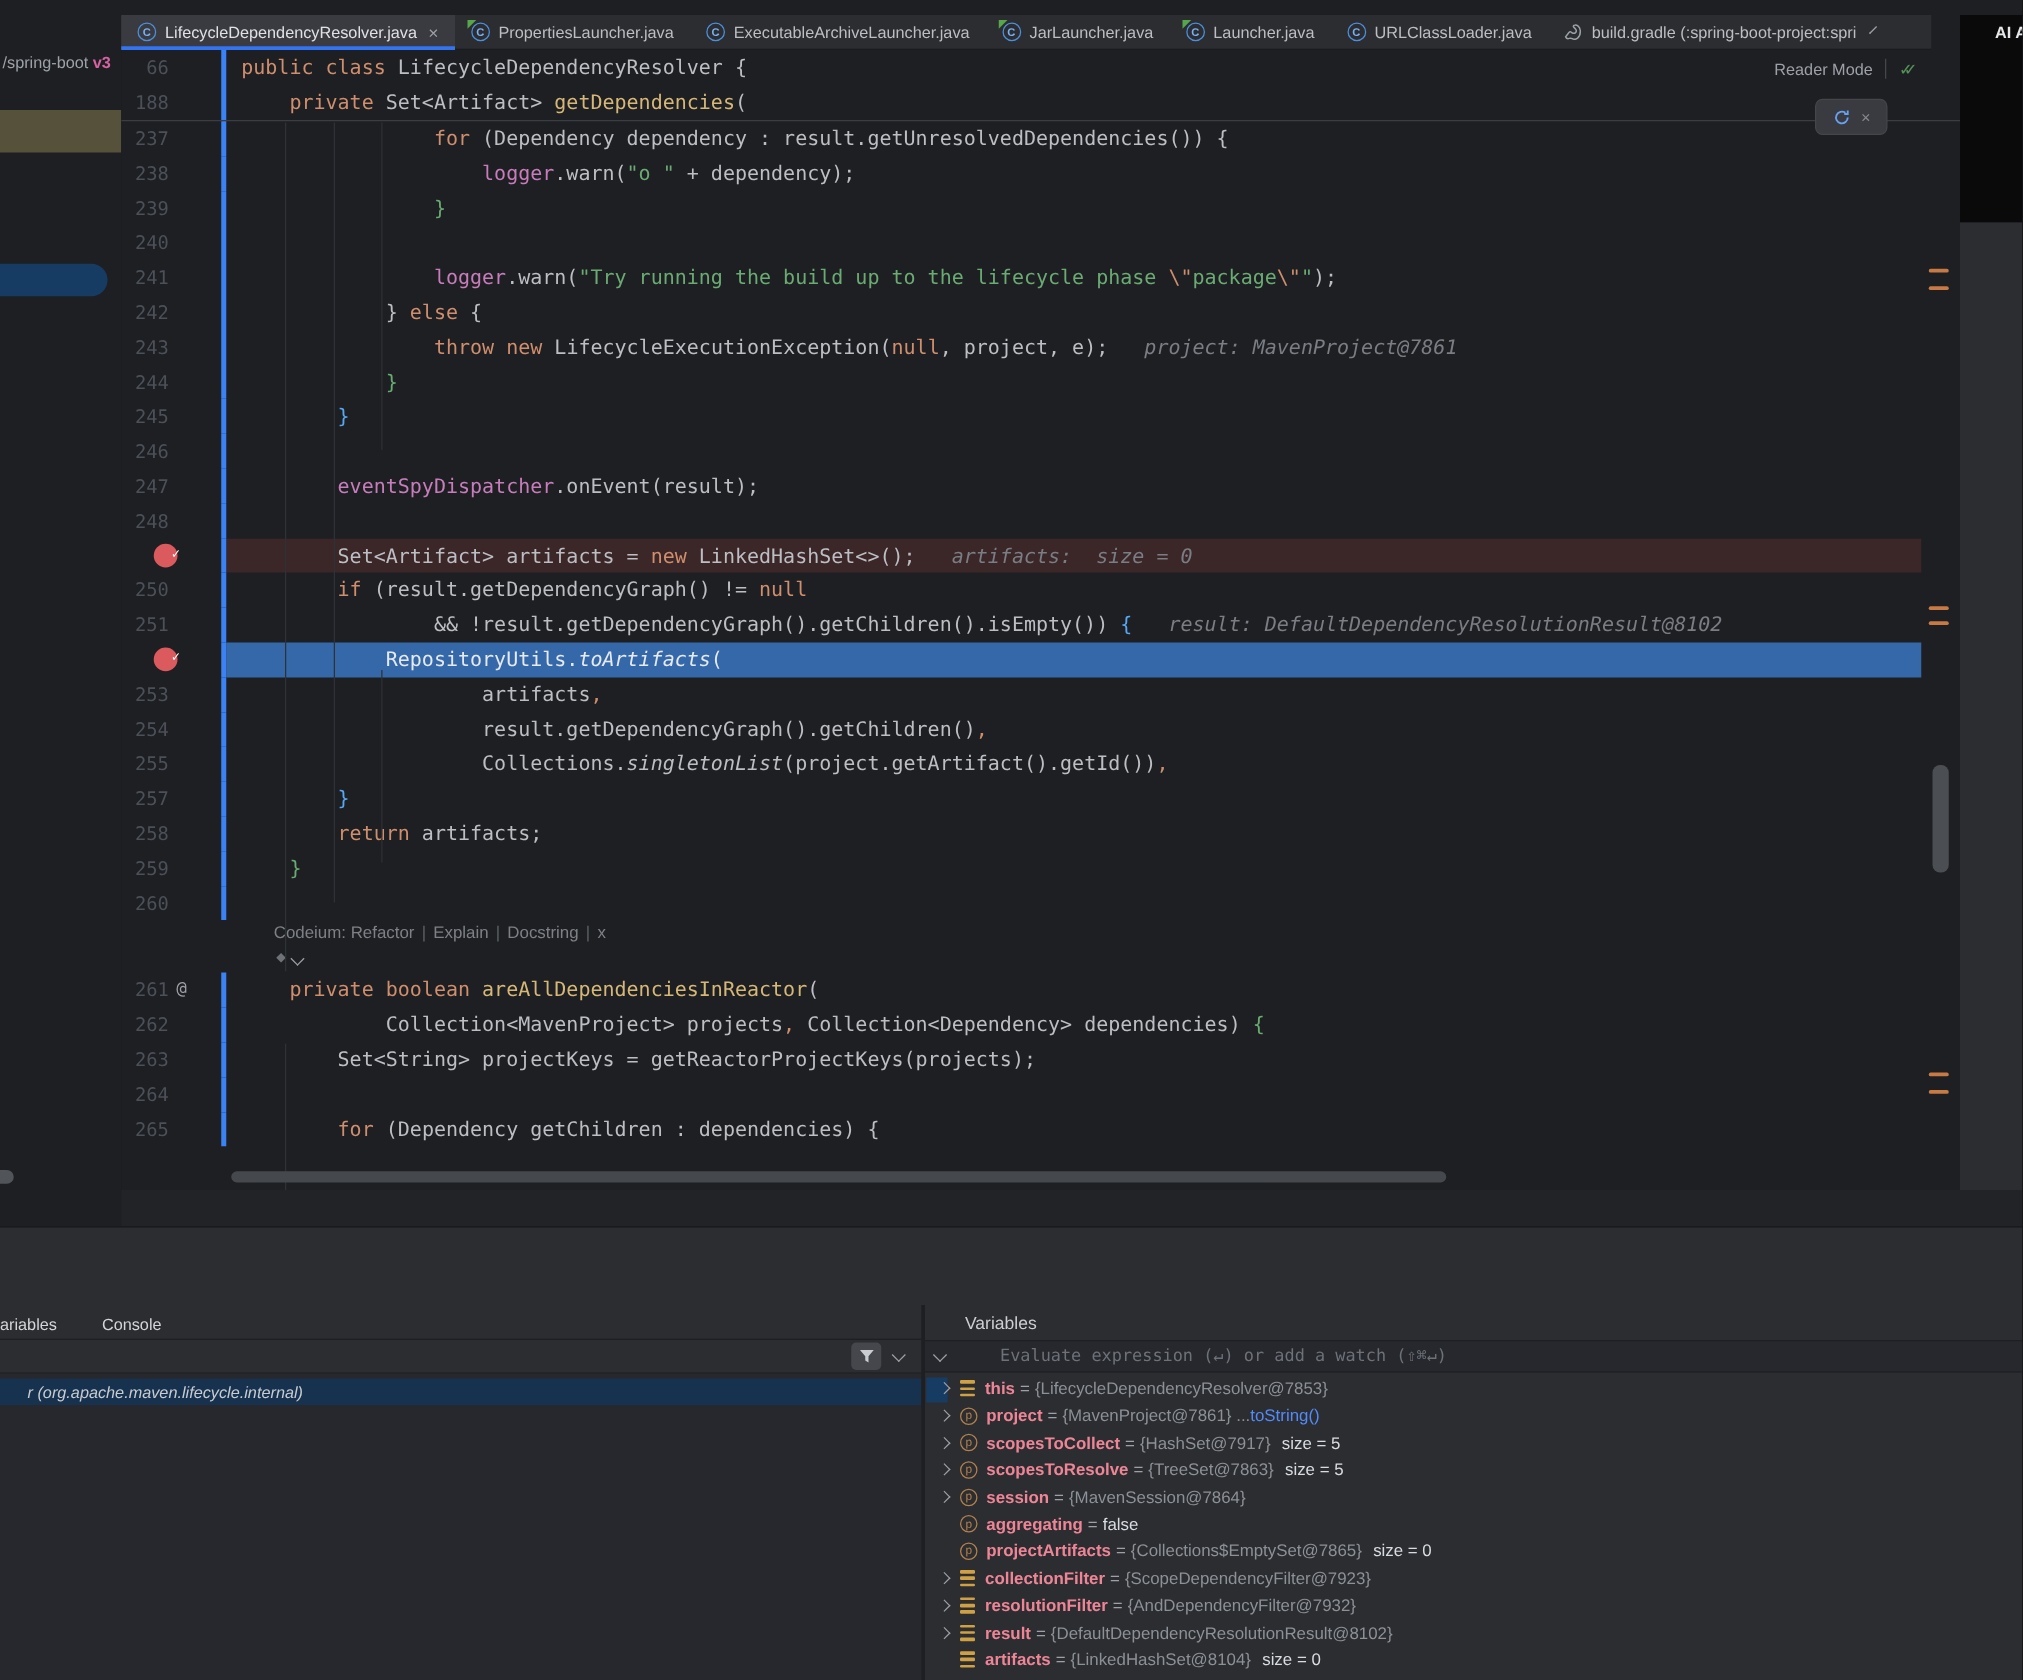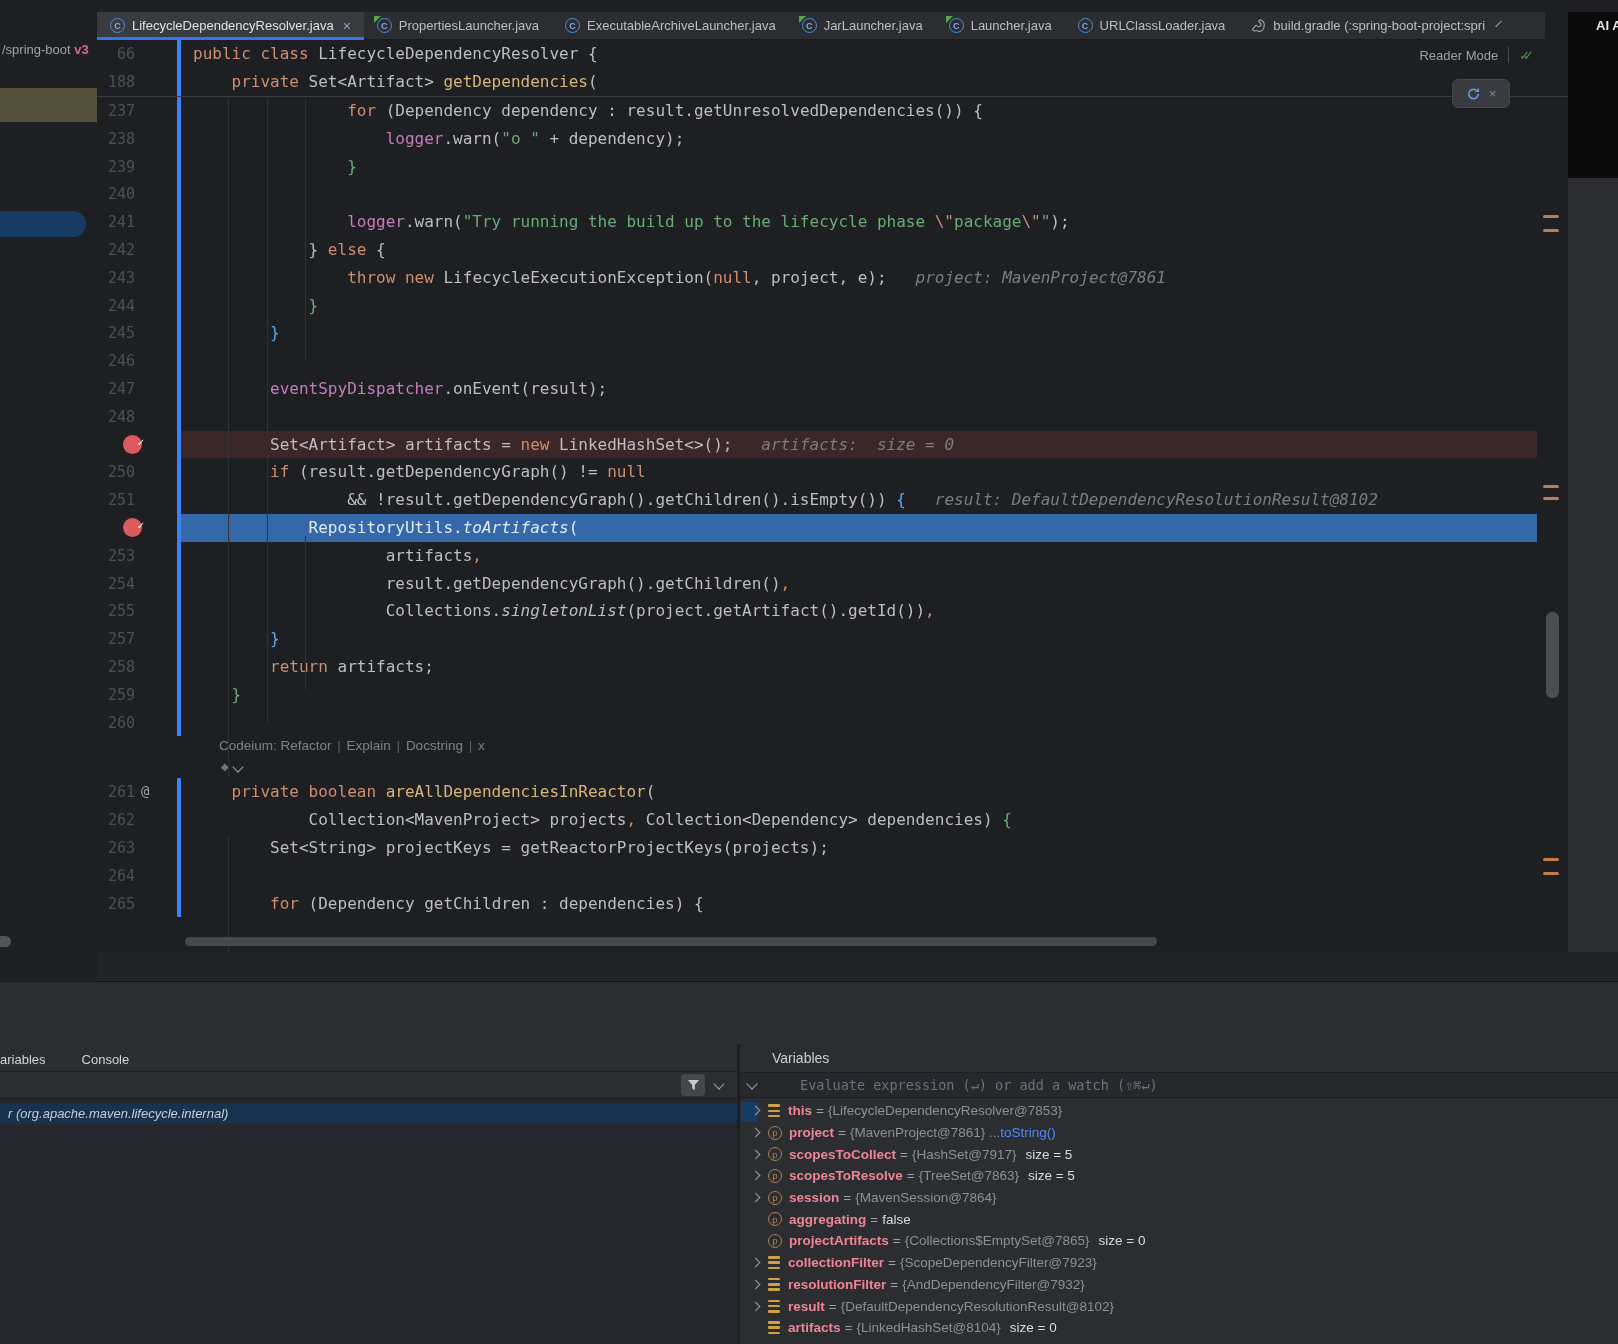--- a/index.html
+++ b/index.html
@@ -80,21 +80,21 @@
   .ptab{position:relative;padding:0 12px;height:30px;display:flex;align-items:center;}
   .ptab.first{padding-left:0;}
   .ptab.selected::after{content:"";position:absolute;left:0;right:14px;bottom:-2px;height:3px;background:#8a8e95;}
   #lpane{position:absolute;left:0;top:62px;width:737px;bottom:0;}
   #lpane .ltool{position:absolute;left:0;top:27px;width:100%;height:28px;background:#2b2d30;
                 border-top:1px solid #1e1f22;border-bottom:1px solid #1e1f22;box-sizing:border-box;
                 display:flex;align-items:center;justify-content:flex-end;gap:10px;padding-right:14px;}
   .filterbtn{width:24px;height:22px;border-radius:4px;background:#45474c;display:flex;align-items:center;justify-content:center;}
   #lpane .llist{position:absolute;left:0;top:55px;right:0;bottom:0;background:#26282e;}
   .frow{position:absolute;left:0;top:4px;width:100%;height:21px;background:#16324e;
-        display:flex;align-items:center;padding-left:8px;box-sizing:border-box;
+        display:flex;align-items:center;padding-left:22px;box-sizing:border-box;
         font-size:13px;font-style:italic;color:#c8ccd2;white-space:nowrap;}
   #vdiv{position:absolute;left:737px;top:62px;width:3px;bottom:0;background:#1e1f22;}
   #rpane{position:absolute;left:740px;top:62px;right:0;bottom:0;}
   #rpane .vhead{height:28px;display:flex;align-items:center;padding-left:32px;font-size:14px;color:#ccced3;}
   #rpane .evalrow{height:26px;background:#26282e;border-top:1px solid #1e1f22;border-bottom:1px solid #1e1f22;
                   box-sizing:border-box;display:flex;align-items:center;gap:12px;padding-left:8px;}
   #rpane .evaltext{font-family:"DejaVu Sans Mono",monospace;font-size:13.5px;color:#6d7178;margin-left:32px;}
   .bluefrag{position:absolute;left:1px;top:58px;width:17px;height:20px;background:#173c64;}
   .vrow{display:flex;align-items:center;height:21.7px;padding-left:12px;font-size:13.5px;white-space:nowrap;}
   .vchev{width:6px;height:6px;border-right:1.5px solid #9da0a8;border-bottom:1.5px solid #9da0a8;

